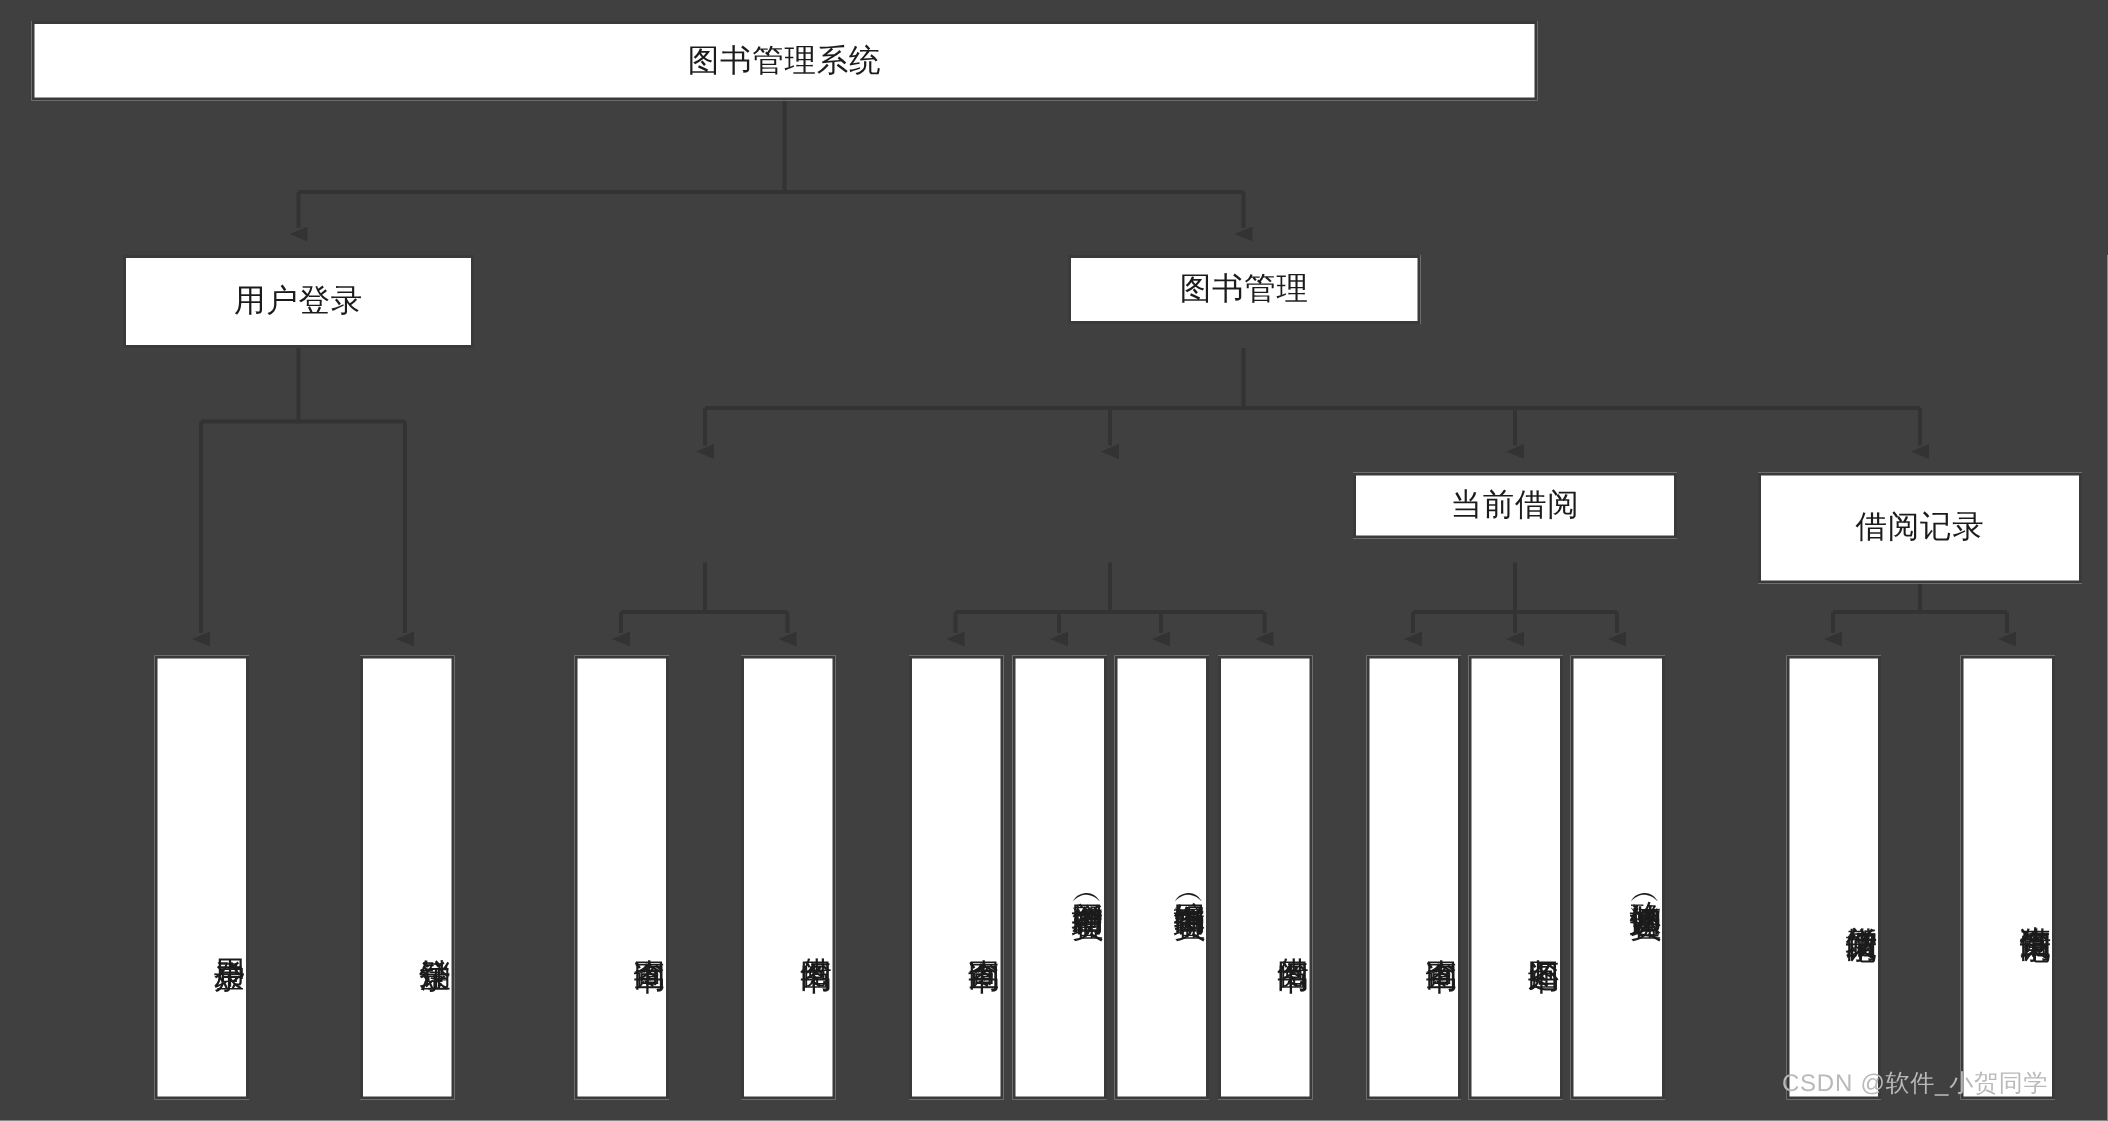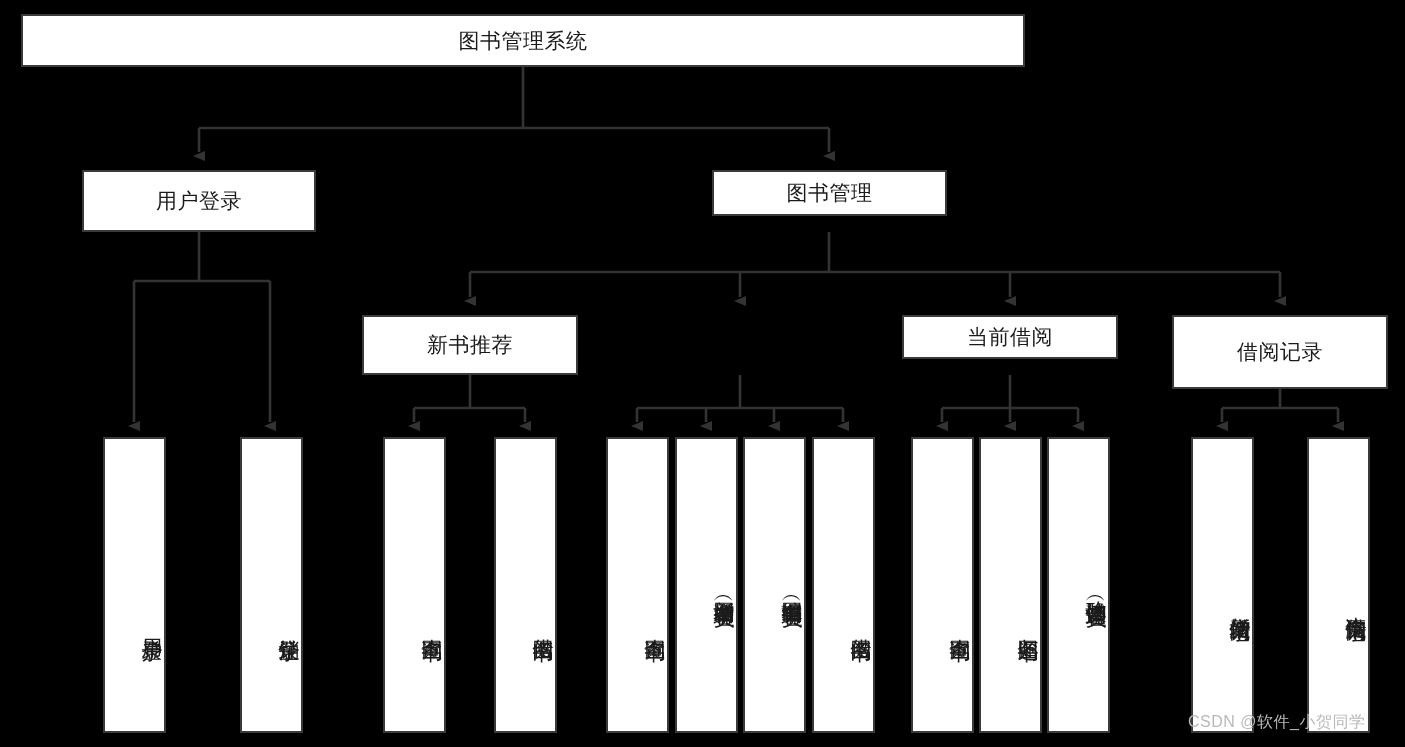--- a/index.html
+++ b/index.html
@@ -11,21 +11,21 @@
     width: 1405px;
     height: 747px;
     font-family: "Liberation Sans", "DejaVu Sans", sans-serif;
     overflow: hidden;
     position: relative;
   }
   #diagram-root {
     position: relative;
     width: 1405px;
     height: 747px;
-    background: #000000;
+    background: #404040;
   }
   .node {
     position: absolute;
     box-sizing: border-box;
     background: #ffffff;
     border: 2px solid #3a3a3a;
     display: flex;
     align-items: center;
     justify-content: center;
     color: #1b1b1b;
@@ -131,23 +131,20 @@
     <span>图书管理系统</span>
   </div>
 
   <div class="node node-h" style="left:82px; top:170px; width:234px; height:62px;">
     <span>用户登录</span>
   </div>
   <div class="node node-h" style="left:712px; top:170px; width:235px; height:46px;">
     <span>图书管理</span>
   </div>
 
-  <div class="node node-h" style="left:362px; top:315px; width:216px; height:60px;">
-    <span>新书推荐</span>
-  </div>
   <div class="node node-h" style="left:902px; top:315px; width:216px; height:44px;">
     <span>当前借阅</span>
   </div>
   <div class="node node-h" style="left:1172px; top:315px; width:216px; height:74px;">
     <span>借阅记录</span>
   </div>
 
   <div class="node node-v" style="left:103px; top:437px; width:63px; height:296px; padding-top:78px;">
     <span>用户登录</span>
   </div>

